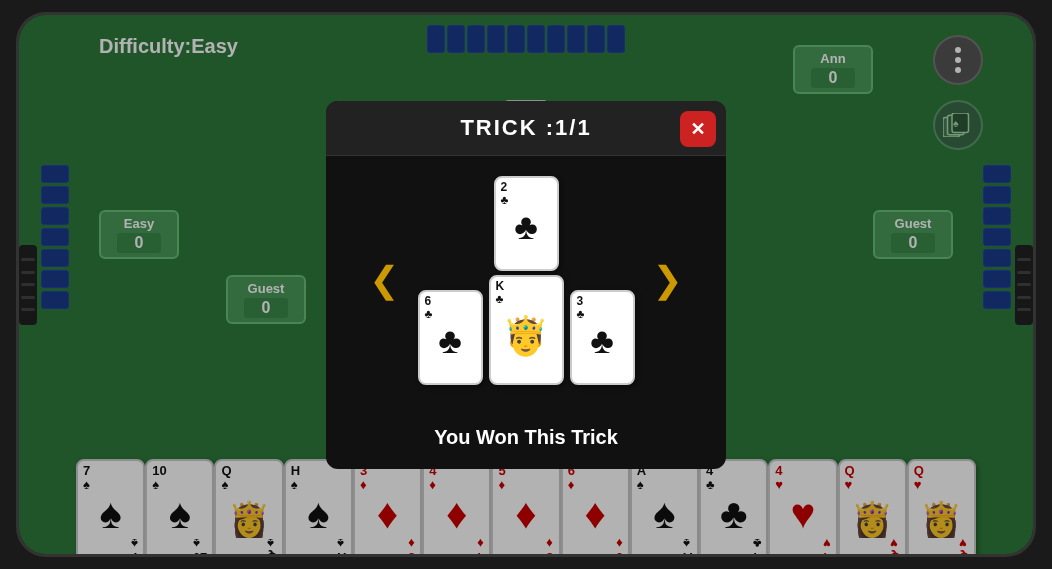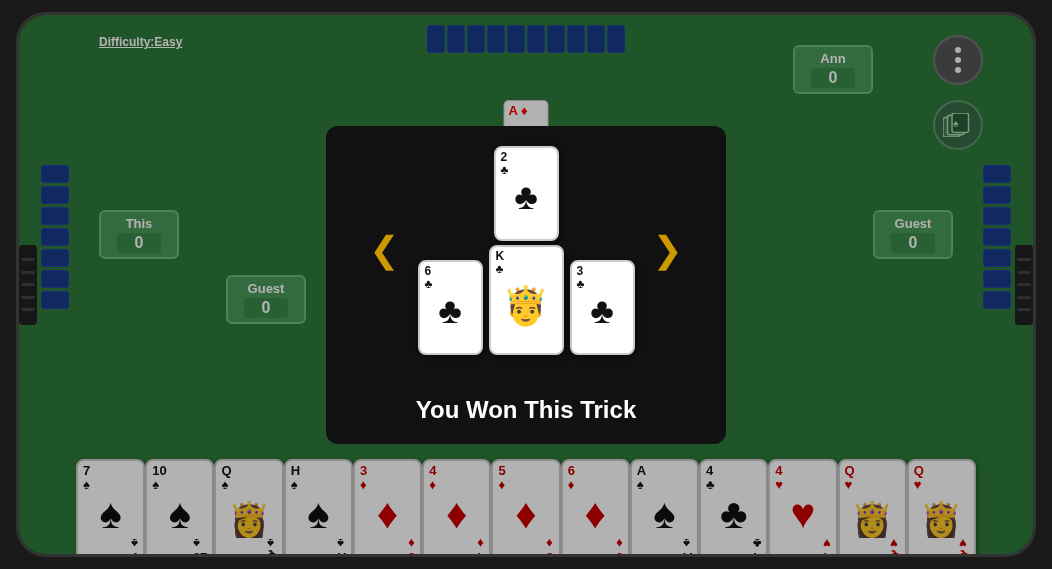--- a/index.html
+++ b/index.html
@@ -69,23 +69,22 @@
       background: #1a3a8a;
       border-radius: 3px;
       border: 1px solid #2244aa;
     }
     
     .difficulty {
       position: absolute;
       top: 20px;
       left: 80px;
       color: #fff;
-      font-size: 12px;
-      font-weight: bold;
-      text-decoration: underline;
+      font-size: 20px;
+      font-weight: bold;
     }
     
     .score-box {
       position: absolute;
       background: #4a9a5a;
       border: 2px solid #6abf7a;
       border-radius: 6px;
       text-align: center;
       padding: 4px 16px;
       min-width: 80px;
@@ -333,21 +332,21 @@
       font-size: 12px;
       font-weight: bold;
       line-height: 1.1;
     }
     .trick-card .tc-suit-sm {
       font-size: 36px;
       margin-top: 8px;
     }
     .modal-result {
       color: #fff;
-      font-size: 24px;
+      font-size: 20px;
       font-weight: bold;
       margin-top: 21px;
     }
     .king-icon {
       font-size: 38px;
       margin-top: 12px;
     }
     
     .cards-icon-svg {
       width: 30px;
@@ -418,21 +417,21 @@
       <div class="side-card"></div>
       <div class="side-card"></div>
     </div>
 
     <div class="score-box score-ann">
       <div class="player-name">Ann</div>
       <div class="player-score">0</div>
     </div>
 
     <div class="score-box score-anna">
-      <div class="player-name">This</div>
+      <div class="player-name">Easy</div>
       <div class="player-score">0</div>
     </div>
 
     <div class="score-box score-guest">
       <div class="player-name">Guest</div>
       <div class="player-score">0</div>
     </div>
 
     <div class="score-box score-sharon">
       <div class="player-name">Guest</div>
@@ -529,20 +528,24 @@
 
       <div class="hand-card">
         <div class="card-corner-tl heart">Q<br>♥</div>
         <div style="font-size:34px; margin-top:10px; color:#cc0000;">👸</div>
         <div class="card-corner-br heart">Q<br>♥</div>
       </div>
     </div>
 
     <div class="modal-overlay">
       <div class="modal">
+        <div class="modal-header">
+          <span class="modal-title">TRICK :1/1</span>
+          <div class="modal-close">✕</div>
+        </div>
         <div class="modal-body">
           <div class="trick-cards-row">
             <div class="trick-nav">❮</div>
             <div class="trick-cards">
 
               <div class="trick-card small">
                 <div class="tc-corner club">6<br>♣</div>
                 <div class="tc-suit-sm club">♣</div>
               </div>
 

